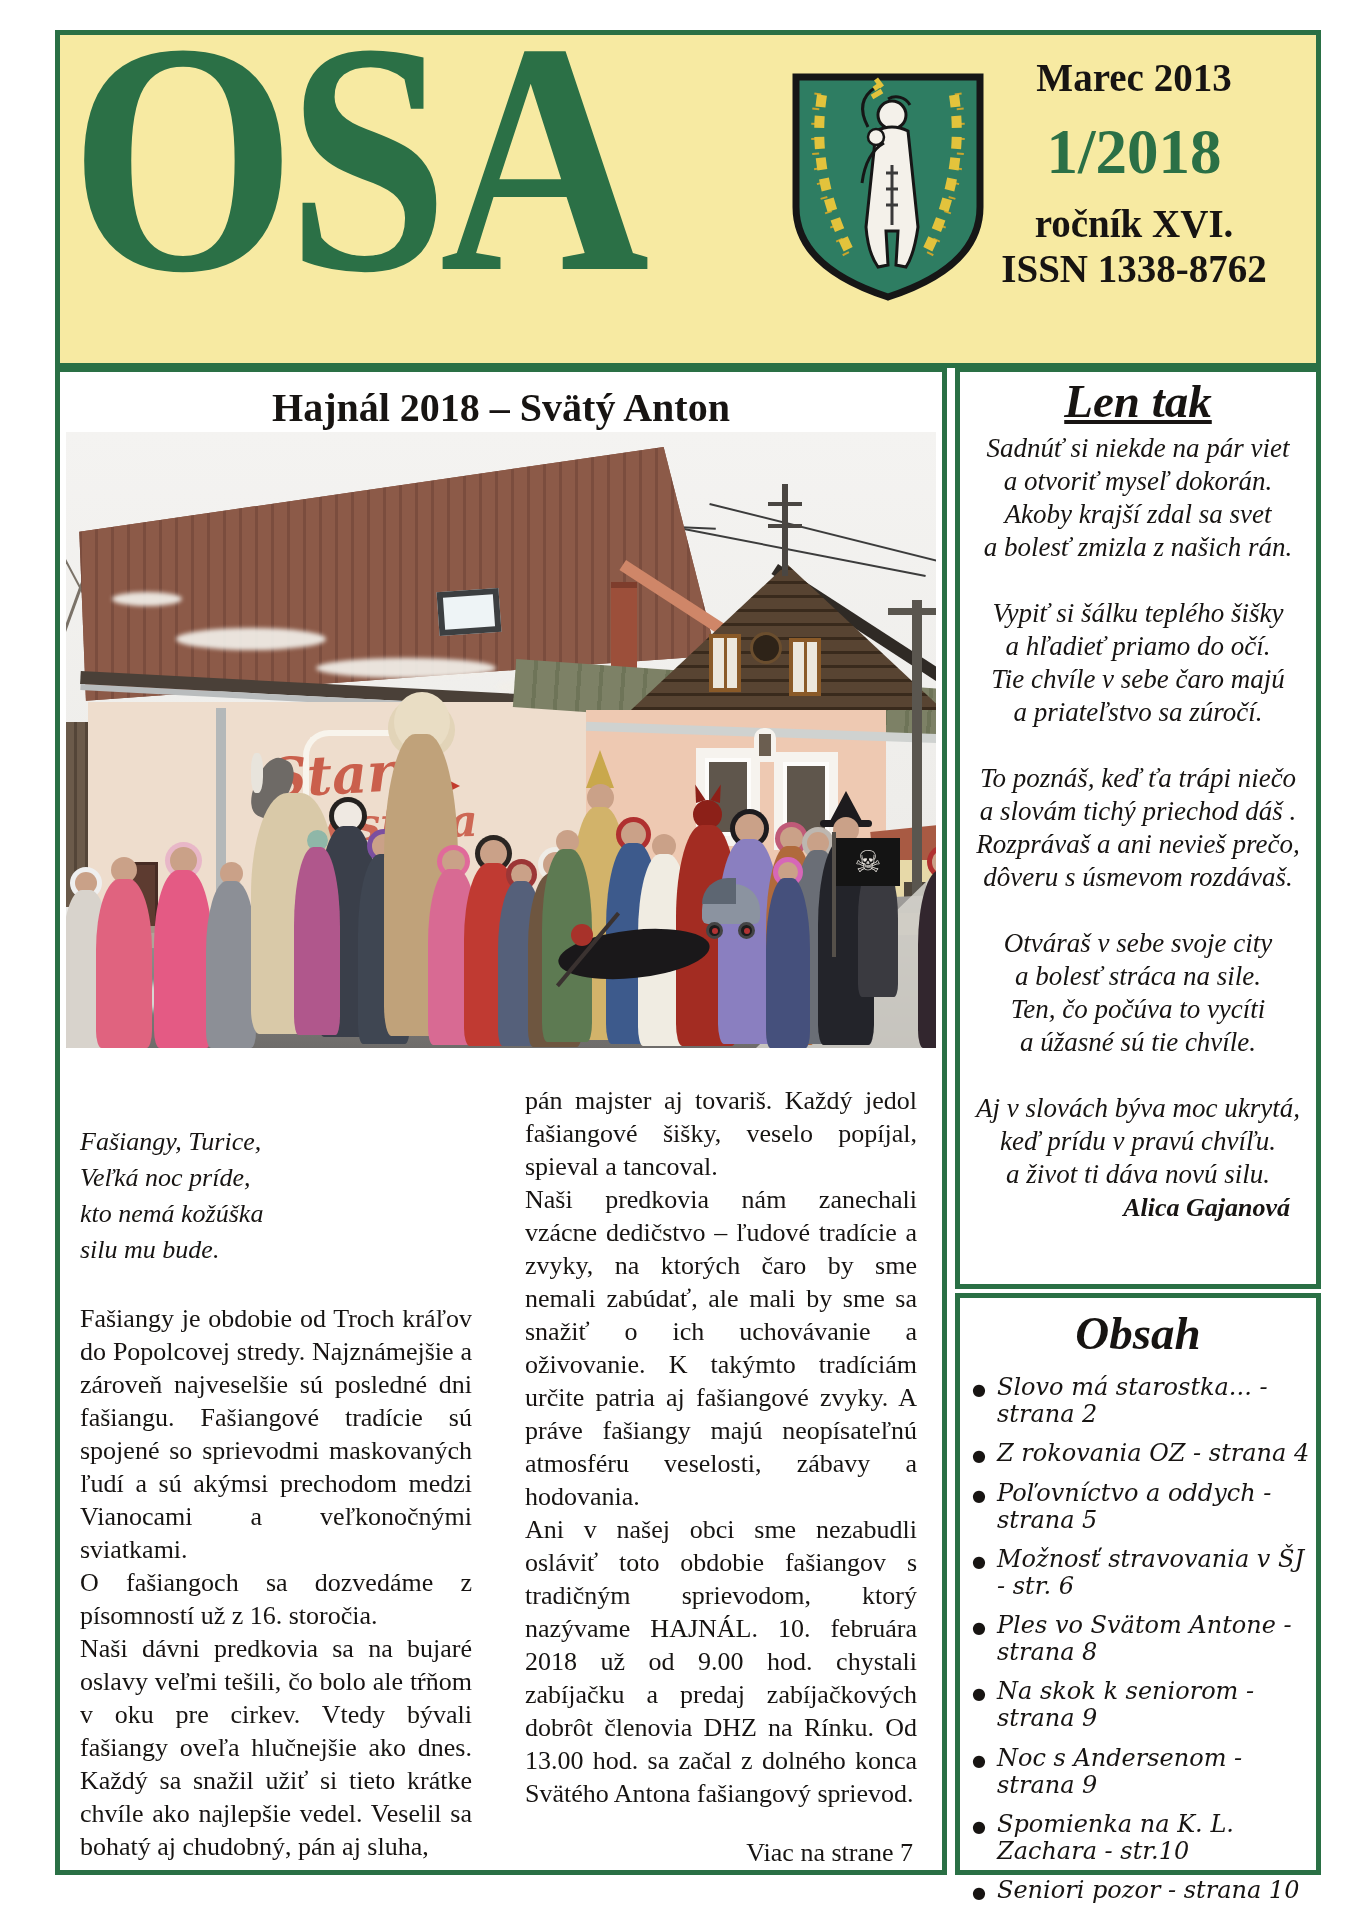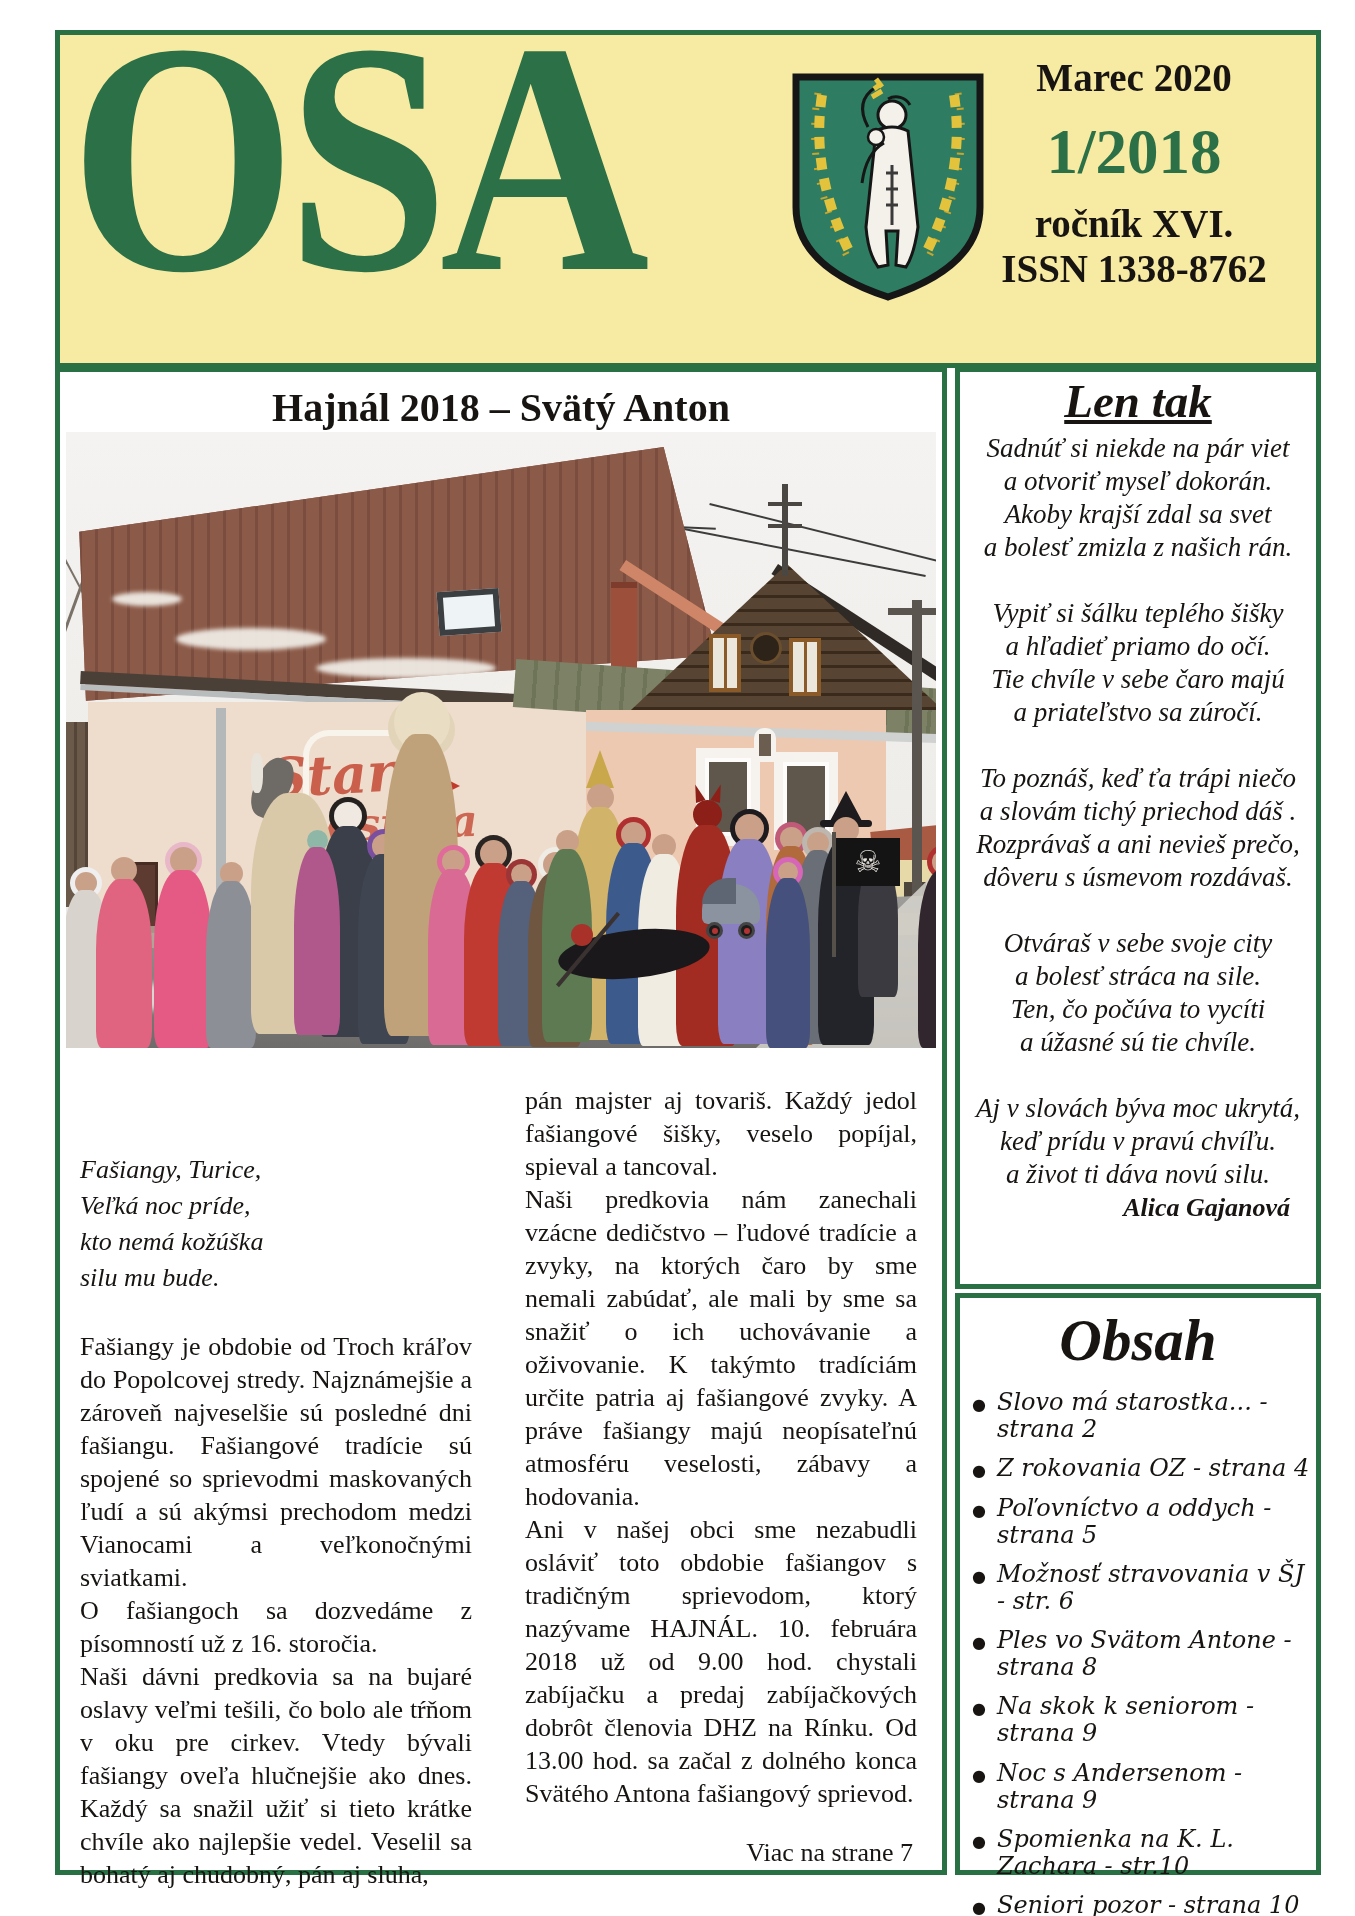--- a/index.html
+++ b/index.html
@@ -109,33 +109,33 @@
           font-size:30px; text-align:center; line-height:48px; }
   .stroller-body { left:636px; top:452px; width:58px; height:40px; background:#8b93a0; border-radius:26px 26px 6px 6px; }
   .stroller-hood { left:636px; top:446px; width:34px; height:26px; background:#5d6672; border-radius:26px 0 0 0; }
   .wheel { width:17px; height:17px; background:#1c1c1c; border-radius:50%; border:3px solid #444; }
   .hub { width:6px; height:6px; background:#b23333; border-radius:50%; }
 
   
   .col { position:absolute; font-size:26px; line-height:33px; text-align:justify; }
   .col1 { left:20px; top:752px; width:392px; }
   .col2 { left:465px; top:712px; width:392px; }
-  .quote { font-style:italic; text-align:left; margin-bottom:34px;margin-top:28px; }
+  .quote { font-style:italic; text-align:left; margin-bottom:34px; }
   .quote div { line-height:36px; }
   .col p { margin:0; }
   .more { text-align:right; margin-top:26px; padding-right:4px; }
 
   
   .poem-title { text-align:center; font-size:47px; font-weight:bold; font-style:italic; margin-top:2px;text-decoration:underline; }
   .poem { margin-top:4px; }
   .poem-line { text-align:center; font-style:italic; font-size:27px; line-height:33px; min-height:33px; }
   .poem-author { text-align:right; padding-right:26px; font-weight:bold; font-style:italic; font-size:26px; margin-top:2px; }
 
   
-  .toc-title { text-align:center; font-size:59px; font-weight:bold; font-style:italic; margin:8px 0 14px; }
+  .toc-title { text-align:center; font-size:47px; font-weight:bold; font-style:italic; margin:8px 0 14px; }
   .toc-list { padding:0 6px 0 12px; font-family:"DejaVu Serif", serif; }
   .toc-item { font-size:24px; font-style:italic; line-height:1.12; margin-bottom:12.5px;
               display:flex; gap:11px; align-items:baseline; }
   .toc-item::before { content:"●"; font-style:normal; font-size:16px; flex:0 0 auto; font-family:"DejaVu Sans", sans-serif; }
 </style>
 </head>
 <body>
 
 <div class="page">
 
@@ -152,21 +152,21 @@
       <path d="M100 26 a16 16 0 0 1 22 6" fill="none" stroke="#161616" stroke-width="3"></path>
       <path d="M88 58 q16 -8 32 0 l10 96 q-4 28 -12 40 l-10 -2 2 -34 h-12 l2 34 -10 2 q-10 -14 -12 -40 Z" fill="#f4f1ea" stroke="#161616" stroke-width="3"></path>
       <path d="M96 70 q-18 10 -22 40" fill="none" stroke="#161616" stroke-width="3"></path>
       <circle cx="88" cy="64" r="8" fill="#f4f1ea" stroke="#161616" stroke-width="2.5"></circle>
       <path d="M80 54 q-14 -26 8 -40" fill="none" stroke="#161616" stroke-width="3"></path>
       <path d="M86 16 l8 -6 m-10 14 l10 -6 m-6 -12 l6 8" stroke="#e3c33c" stroke-width="5" fill="none"></path>
       <path d="M104 92 v60 m-6 -52 h12 m-12 16 h12 m-12 16 h12" stroke="#3a3a3a" stroke-width="3"></path>
     </svg>
 
     <div class="header-right">
-      <div class="issue-date">Marec 2020</div>
+      <div class="issue-date">Marec 2013</div>
       <div class="issue-number">1/2018</div>
       <div class="volume">ročník XVI.</div>
       <div class="issn">ISSN 1338-8762</div>
     </div>
   </div>
 
   <div class="article-box">
     <div class="article-title">Hajnál 2018 – Svätý Anton</div>
     <div class="title-mark">,</div>
 

